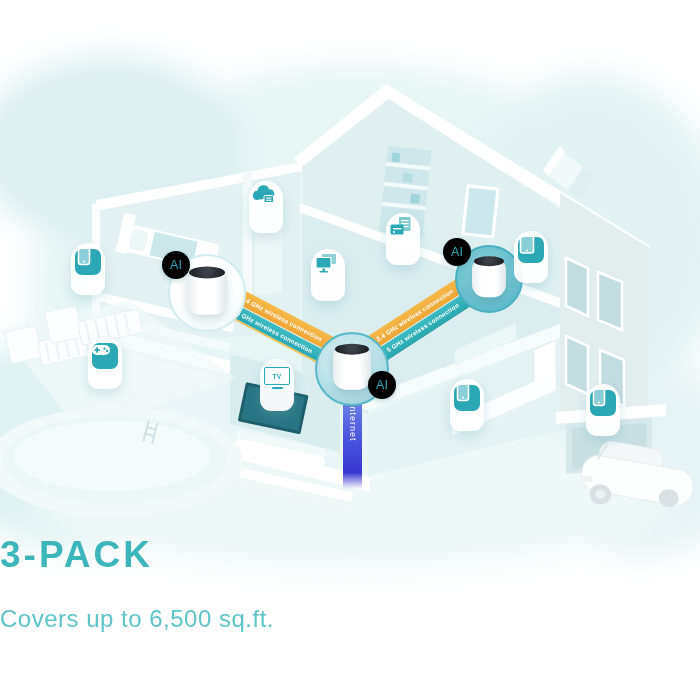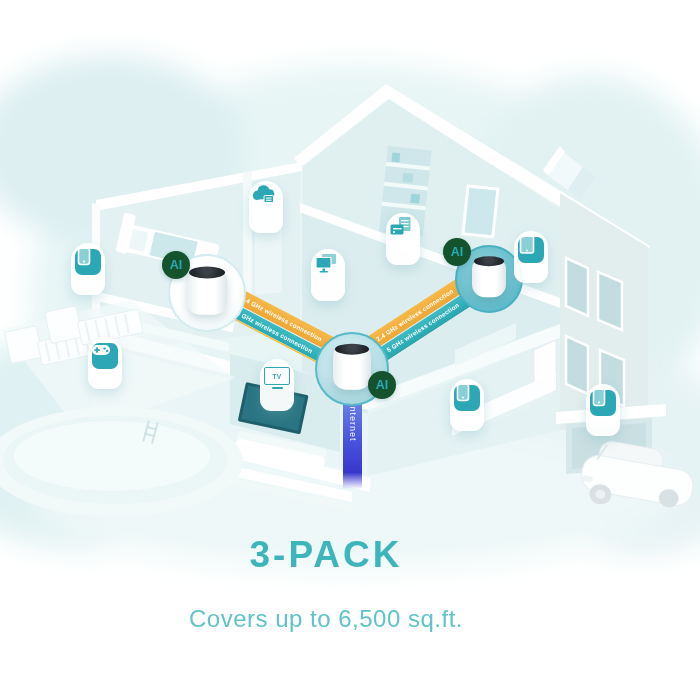--- a/index.html
+++ b/index.html
@@ -39,41 +39,41 @@
   .cyl{position:absolute;left:50%;top:50%;transform:translate(-50%,-52%);
       background:linear-gradient(90deg,#e9eef0 0%,#ffffff 30%,#ffffff 70%,#dfe7ea 100%);
       border-radius:9px 9px 13px 13px;box-shadow:0 5px 8px rgba(60,120,135,.25);}
   .cyl-l{width:40px;height:45px;} .cyl-c{width:38px;height:43px;} .cyl-r{width:34px;height:38px;}
   .cyl .cap{position:absolute;left:50%;top:-3px;transform:translateX(-50%);
       background:radial-gradient(circle at 50% 35%,#3a4046 20%,#15181c);
       border-radius:50%;}
   .cyl-l .cap{width:36px;height:12px;} .cyl-c .cap{width:34px;height:11px;} .cyl-r .cap{width:30px;height:10px;}
 
   
-  .ai-badge{position:absolute;width:28px;height:28px;border-radius:50%;background:#14532d;z-index:8;
+  .ai-badge{position:absolute;width:28px;height:28px;border-radius:50%;background:#000000;z-index:8;
       box-shadow:0 2px 5px rgba(90,150,160,.35);display:flex;align-items:center;justify-content:center;
-      color:#2aa9b8;font-weight:bold;font-size:12.5px;}
+      color:#2aa9b8;font-weight:normal;font-size:12.5px;}
   .ai-1{left:162px;top:251px;} .ai-2{left:368px;top:371px;} .ai-3{left:443px;top:238px;}
 
   
   .blob{position:absolute;width:34px;height:52px;z-index:9;
       background:rgba(255,255,255,.95);border-radius:17px 17px 11px 11px;
       box-shadow:0 5px 12px rgba(110,175,185,.28);
       display:flex;justify-content:center;}
   .sq{width:26px;height:26px;margin-top:6px;border-radius:7px;background:#2ba7b6;
       display:flex;align-items:center;justify-content:center;}
   .bare{width:30px;height:30px;margin-top:5px;display:flex;align-items:center;justify-content:center;}
   .tv-glyph{margin-top:8px;display:flex;flex-direction:column;align-items:center;}
   .tv-screen{width:24px;height:16px;border:1.6px solid #2ba7b6;border-radius:2px;
       display:flex;align-items:center;justify-content:center;}
   .tv-screen span{font-size:6.5px;font-weight:bold;color:#2ba7b6;letter-spacing:.3px;}
   .tv-stand{width:11px;height:2px;background:#2ba7b6;margin-top:2px;border-radius:1px;}
 
   
-  .caption{position:absolute;left:0;width:608px;text-align:center;z-index:10;padding-left:22px;}
+  .caption{position:absolute;left:0;width:608px;z-index:10;}
   .caption-title{top:534px;font-size:37px;font-weight:bold;letter-spacing:3px;color:#3db6bb;}
   .caption-sub{top:581px;font-size:24px;color:#5ec4c8;letter-spacing:.5px;margin-top:24px;}
 </style>
 </head>
 <body>
 
 <div class="stage">
 
   <svg width="700" height="700" viewBox="0 0 700 700">
     <defs>

